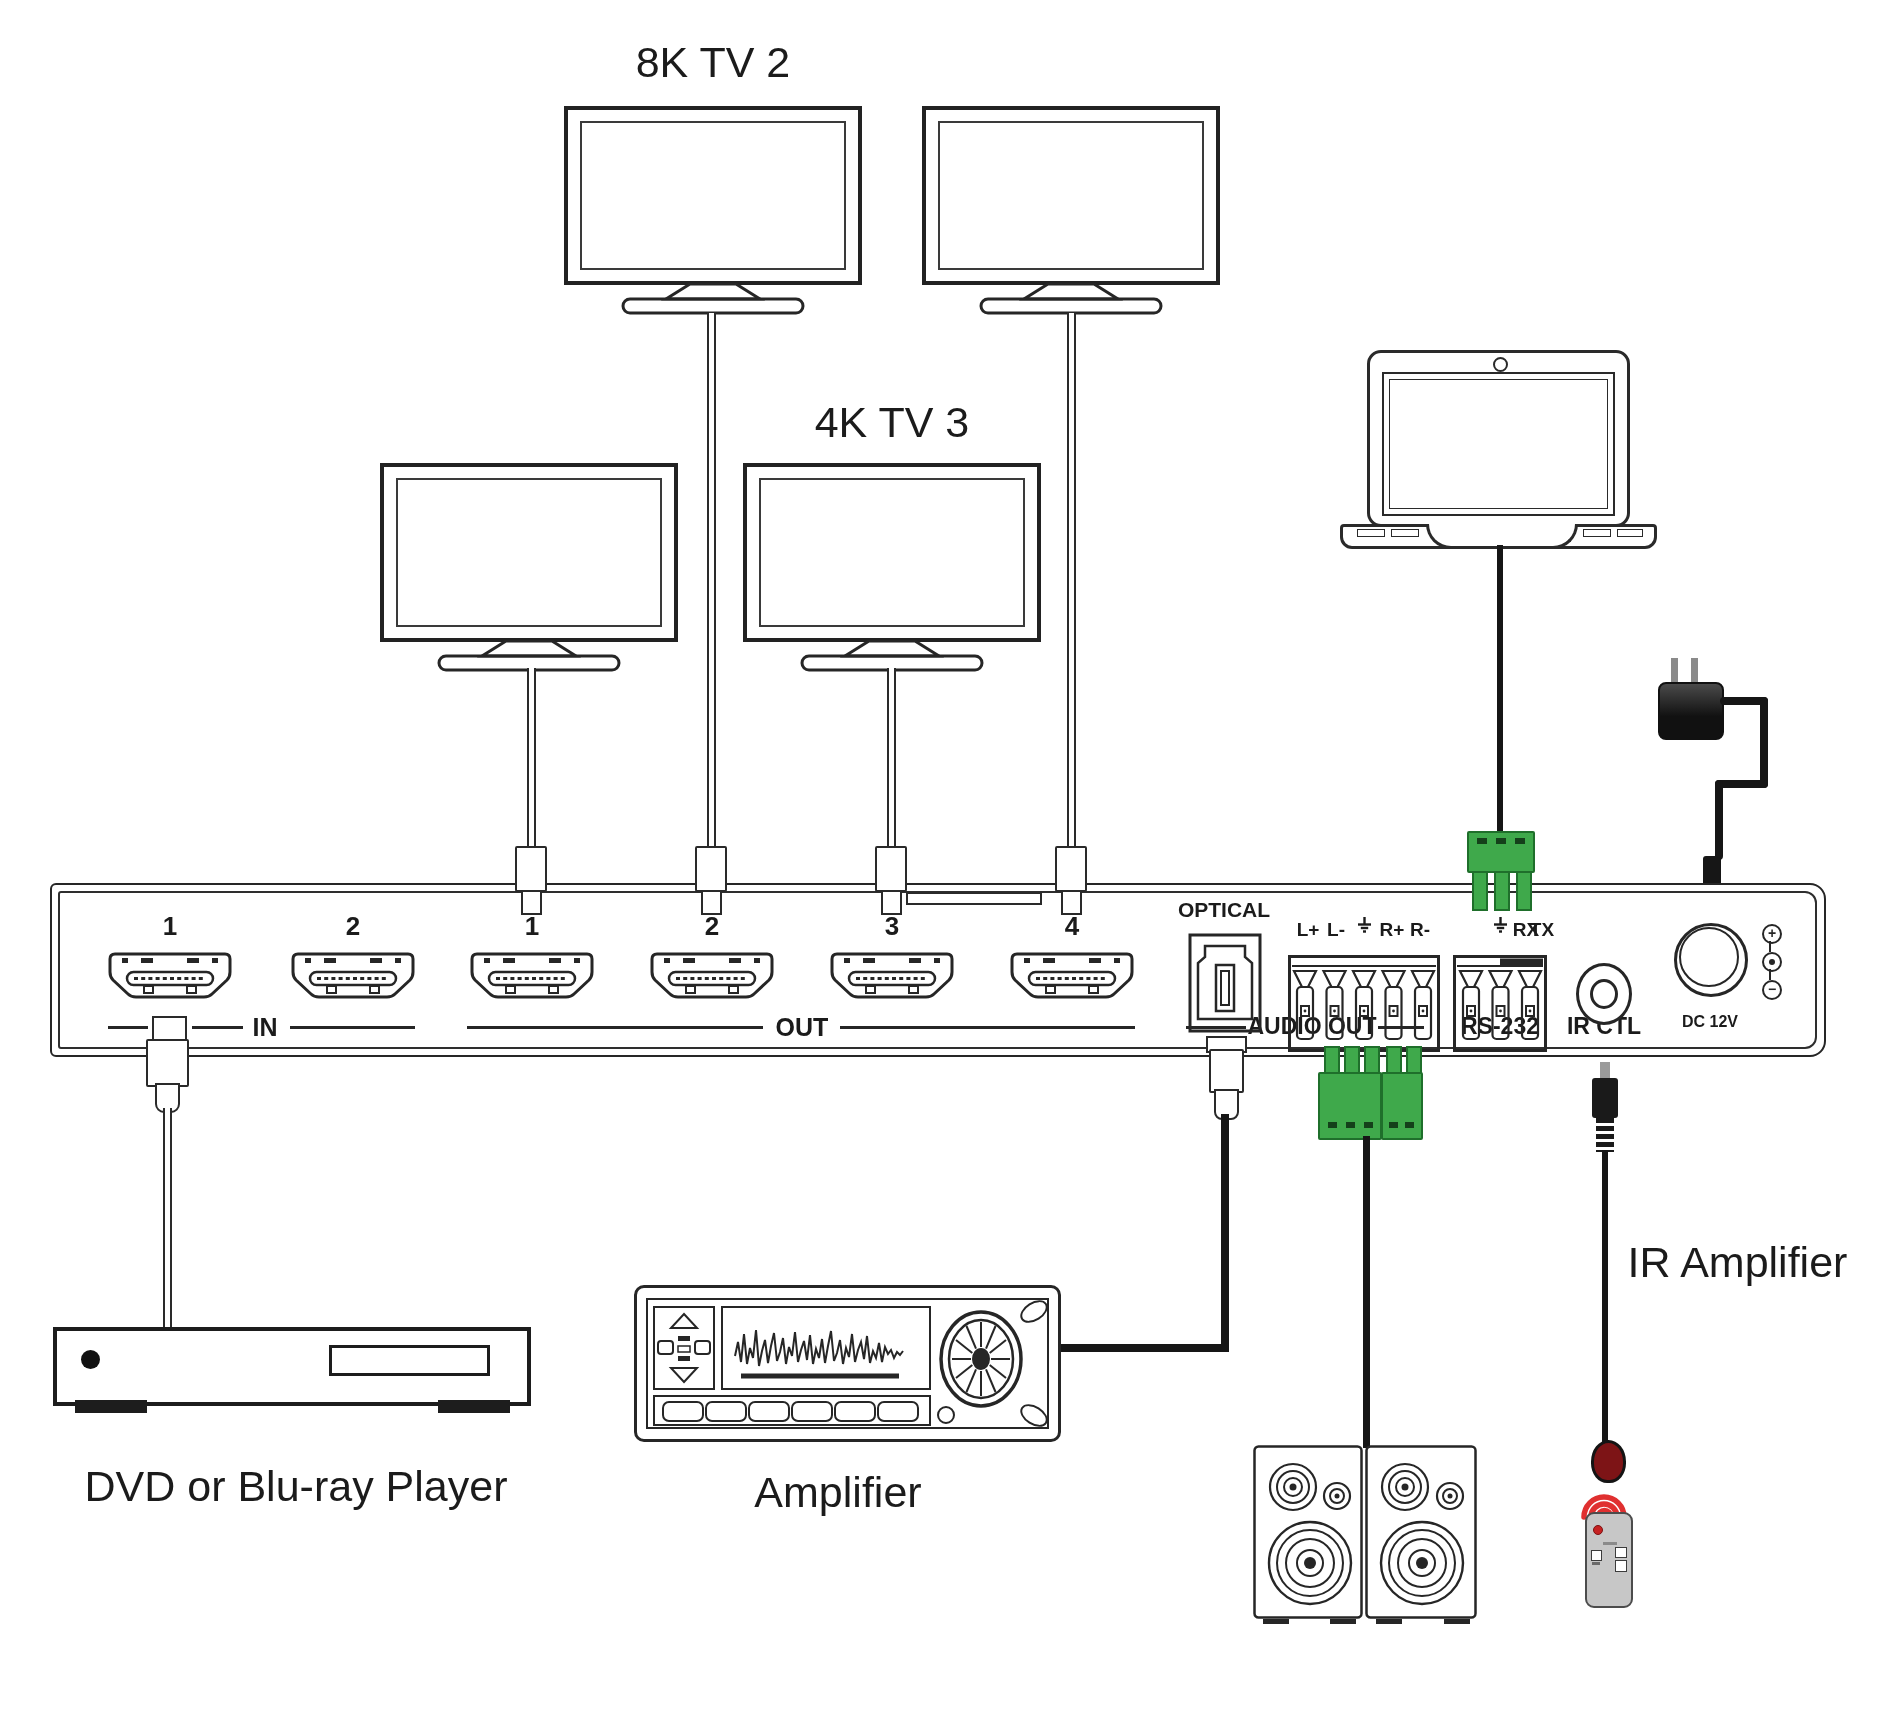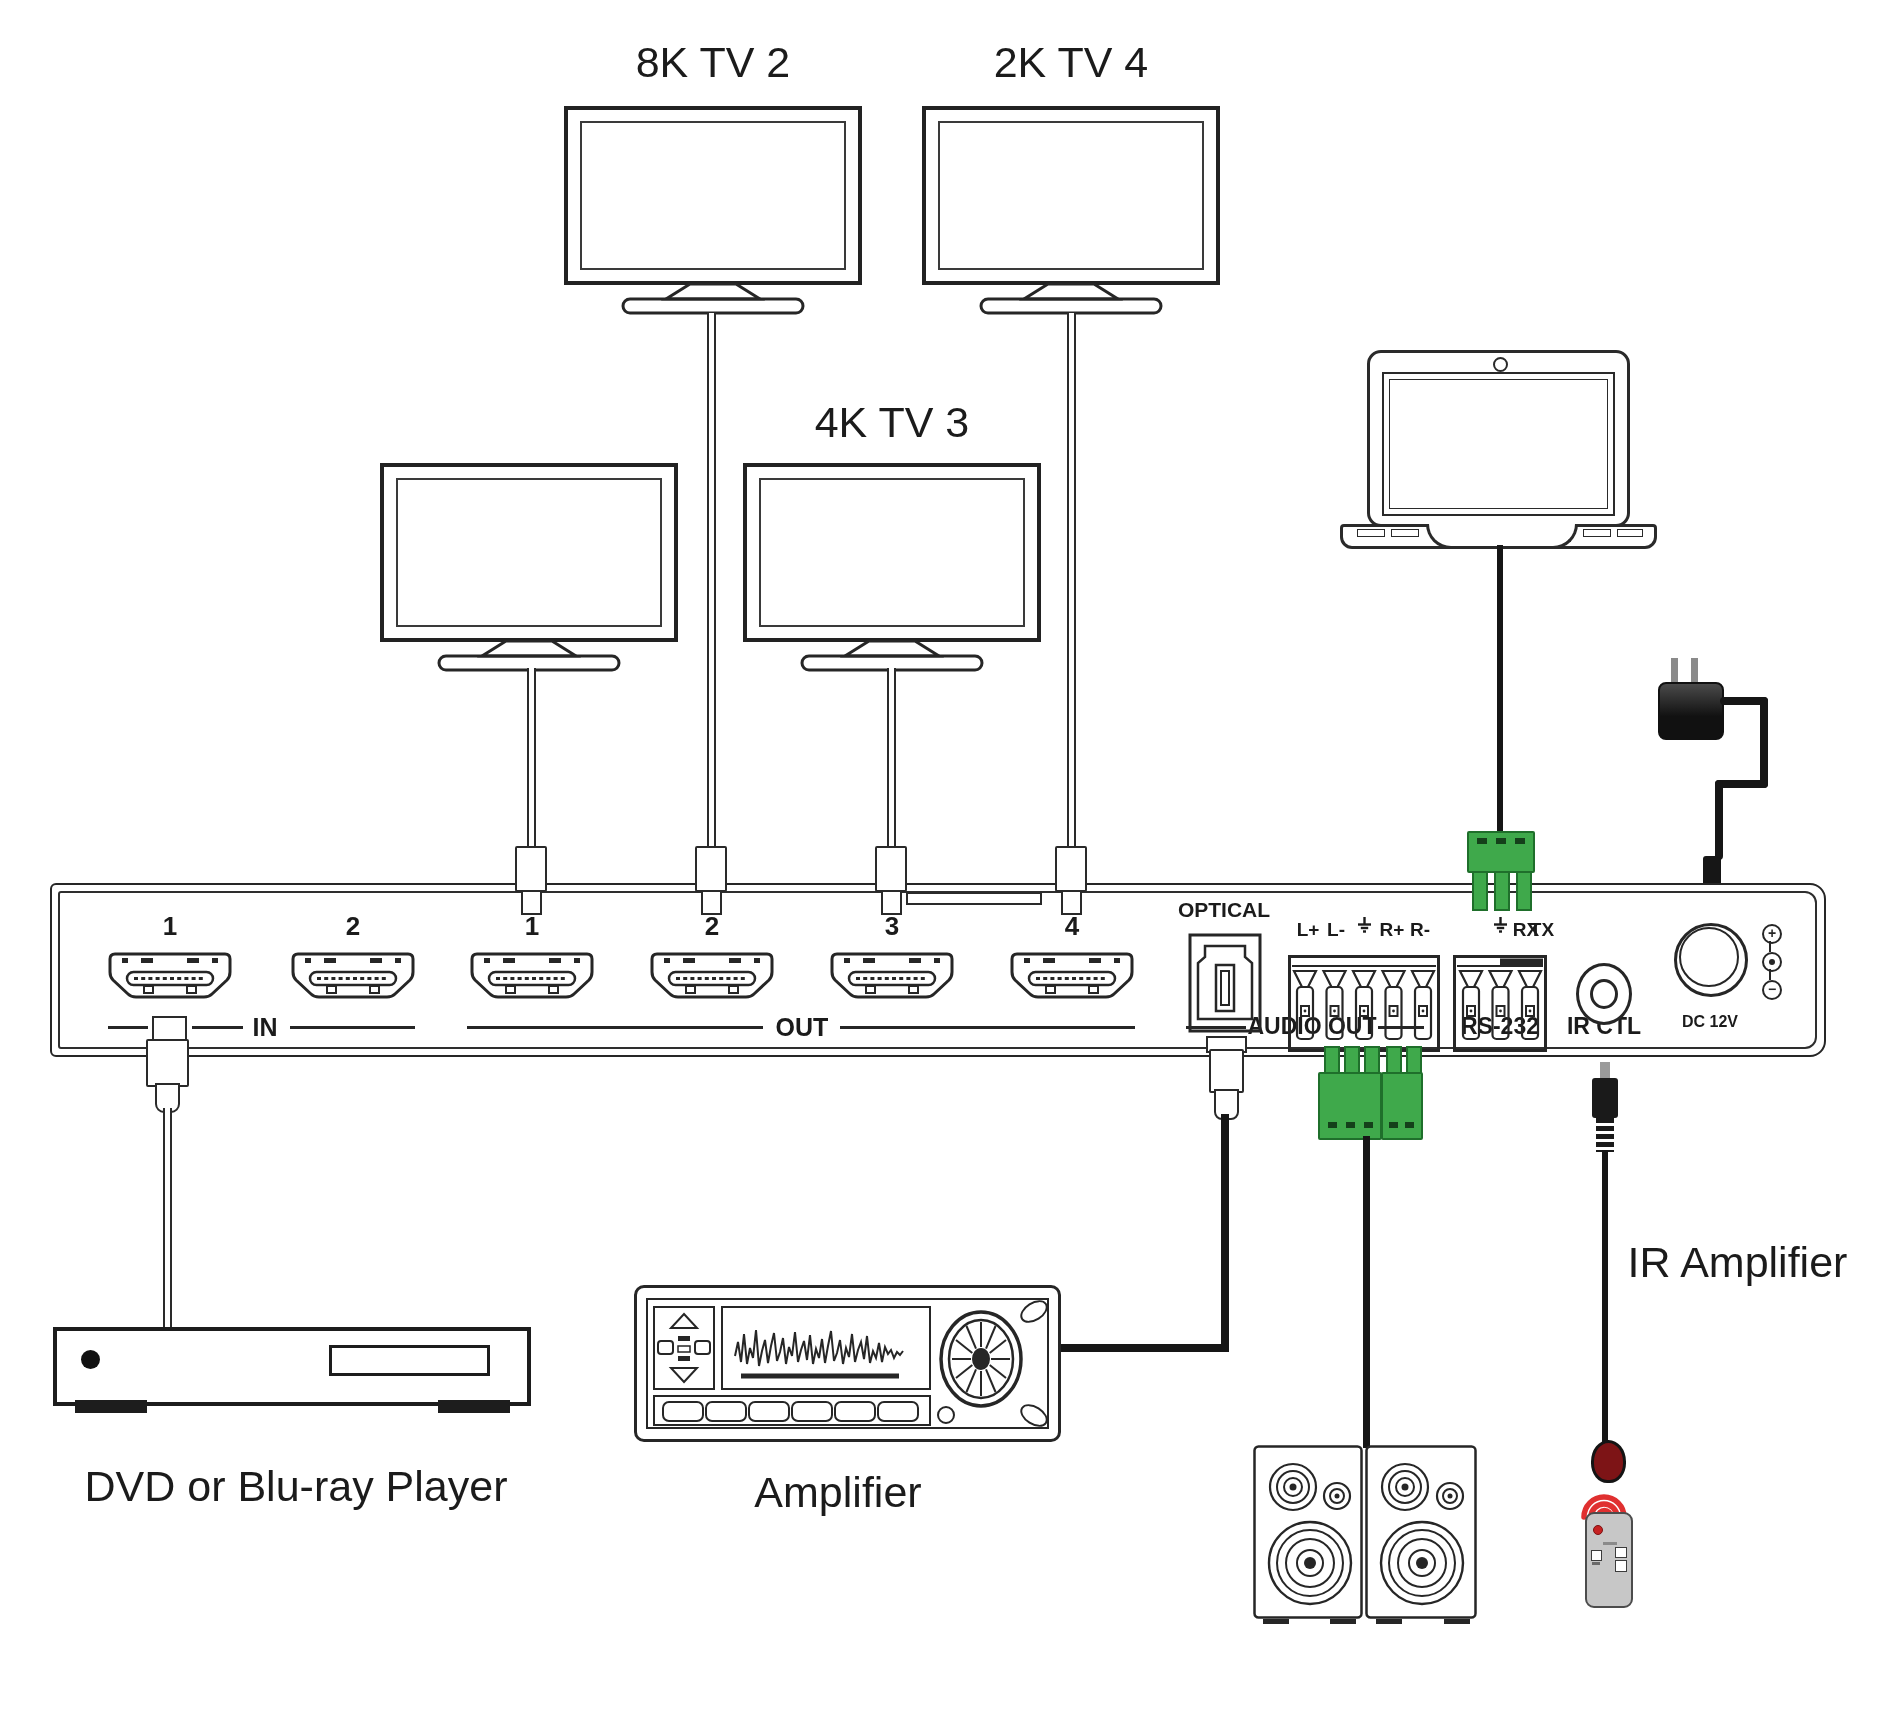--- a/index.html
+++ b/index.html
@@ -53,21 +53,20 @@
       <g id="gndicon">
         <line x1="7.5" y1="0" x2="7.5" y2="7" stroke="#1b1b1b" stroke-width="2.4"></line>
         <line x1="1" y1="7.5" x2="14" y2="7.5" stroke="#1b1b1b" stroke-width="2.4"></line>
         <line x1="3.8" y1="11" x2="11.2" y2="11" stroke="#1b1b1b" stroke-width="2.4"></line>
         <line x1="6" y1="14.5" x2="9" y2="14.5" stroke="#1b1b1b" stroke-width="2.4"></line>
       </g>
     </defs>
   </svg>
 
   <div class="lbl" style="left:564px;top:38px;width:298px">8K TV 2</div>
-  <div class="lbl" style="left:922px;top:38px;width:298px">2K TV 4</div>
   <div class="lbl" style="left:743px;top:398px;width:298px">4K TV 3</div>
 
   <div class="tv-frame" style="left:564px;top:106px">
     <div class="tv-screen"></div>
   </div>
   <svg class="abs" style="left:613px;top:283px" width="200" height="34">
     <path class="stroke" stroke-width="3" fill="#fff" d="M77,1 H123 L147,16 H53 Z"></path>
     <rect class="stroke" stroke-width="3" fill="#fff" x="10" y="16" width="180" height="14" rx="7"></rect>
   </svg>
 

